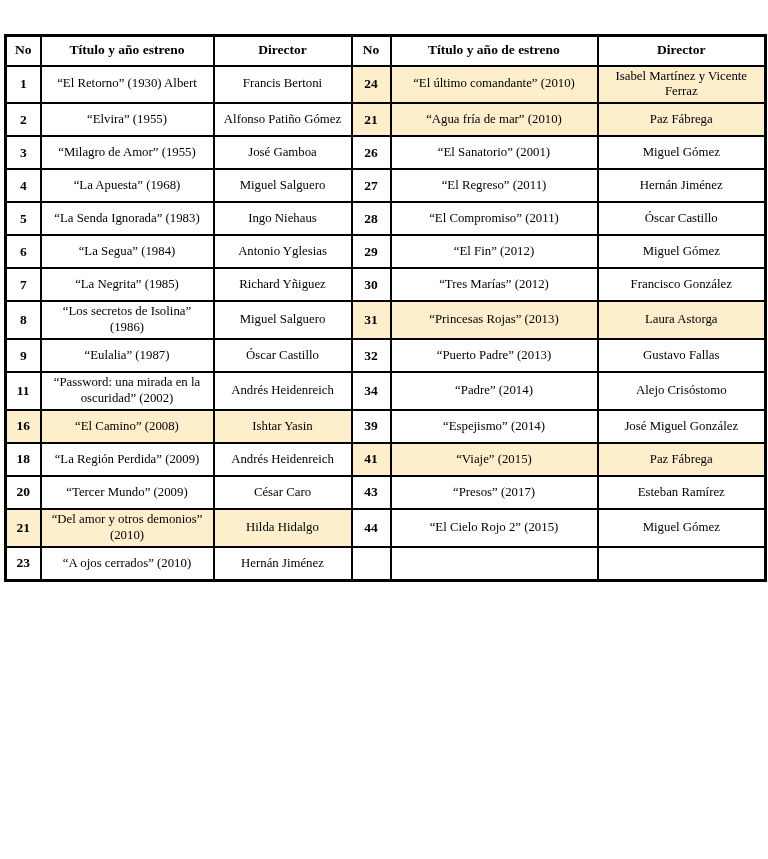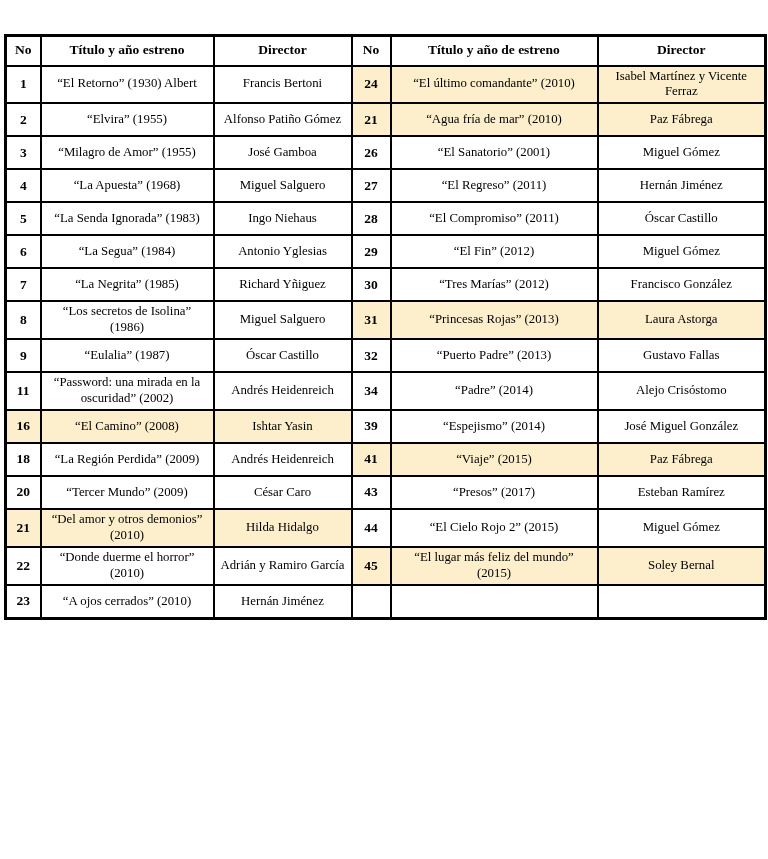--- a/index.html
+++ b/index.html
@@ -177,28 +177,20 @@
         </tr>
         <tr>
           <td class="no hl">21</td>
           <td class="title hl">“Del amor y otros demonios” (2010)</td>
           <td class="director hl">Hilda Hidalgo</td>
           <td class="no">44</td>
           <td class="title">“El Cielo Rojo 2” (2015)</td>
           <td class="director">Miguel Gómez</td>
         </tr>
         <tr>
-          <td class="no">22</td>
-          <td class="title">“Donde duerme el horror” (2010)</td>
-          <td class="director">Adrián y Ramiro García</td>
-          <td class="no hl">45</td>
-          <td class="title hl">“El lugar más feliz del mundo” (2015)</td>
-          <td class="director hl">Soley Bernal</td>
-        </tr>
-        <tr>
           <td class="no">23</td>
           <td class="title">“A ojos cerrados” (2010)</td>
           <td class="director">Hernán Jiménez</td>
           <td class="no"></td>
           <td class="title"></td>
           <td class="director"></td>
         </tr>
       </tbody>
   </table>
 </div>

